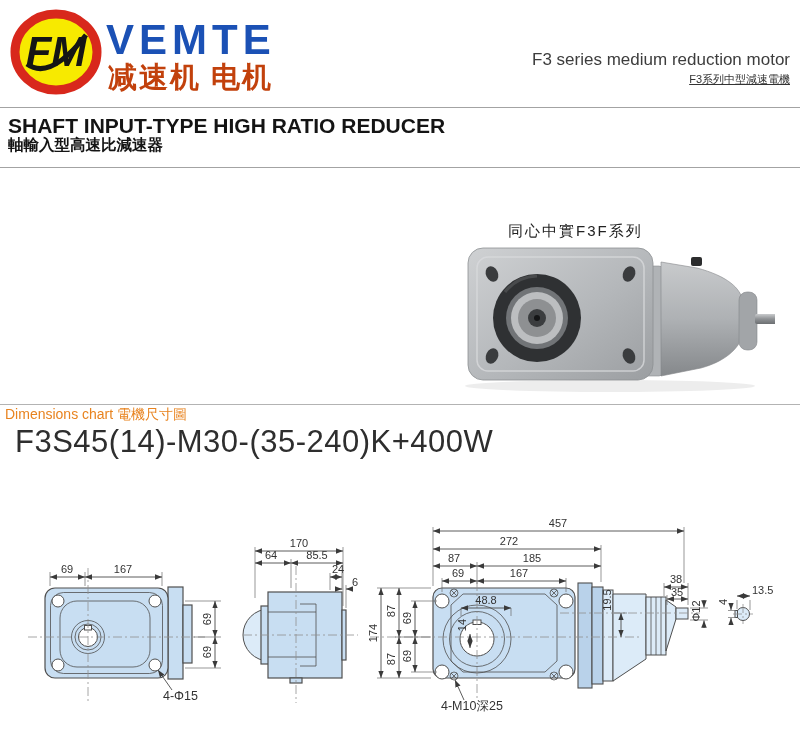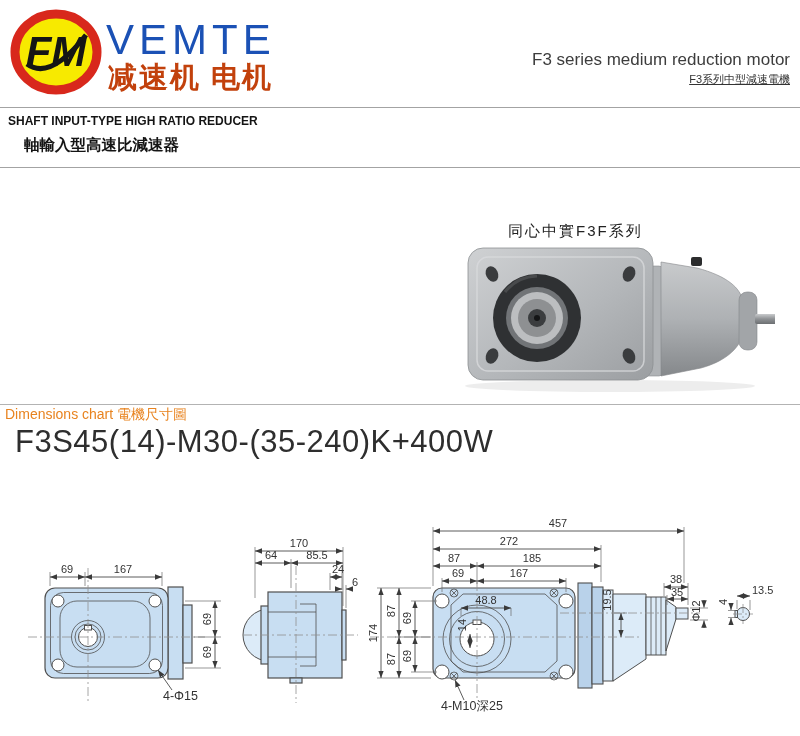--- a/index.html
+++ b/index.html
@@ -1,26 +1,26 @@
 <!DOCTYPE html>
 <html><head>
 <meta charset="utf-8">
 <style>
   html,body{margin:0;padding:0;background:#fff;}
   #page{position:relative;width:800px;height:736px;background:#fff;overflow:hidden;
         font-family:"Liberation Sans",sans-serif;}
   .abs{position:absolute;}
   .hline{position:absolute;left:0;width:800px;height:1px;background:#a3a3a3;}
   
-  #brand-name{left:106px;top:16px;font-size:42px;font-weight:normal;color:#1b51b5;letter-spacing:5px;}
+  #brand-name{left:106px;top:16px;font-size:42px;font-weight:bold;color:#1b51b5;letter-spacing:5px;}
   #brand-sub{left:108px;top:58px;font-size:29px;font-weight:bold;color:#c2410c;letter-spacing:2px;}
   #series-en{right:10px;top:50px;font-size:17px;color:#3d3d3d;text-align:left;}
   #series-zh{right:10px;top:72px;font-size:11px;color:#333;text-align:right;text-decoration:underline;}
-  #sec-en{left:8px;top:114px;font-size:12px;font-weight:bold;color:#141414;}
-  #sec-zh{left:24px;top:135px;font-size:15.5px;font-weight:bold;color:#141414;}
+  #sec-en{left:8px;top:114px;font-size:21px;font-weight:bold;color:#141414;}
+  #sec-zh{left:8px;top:135px;font-size:15.5px;font-weight:bold;color:#141414;}
   #prod-caption{left:508px;top:193px;font-size:15px;color:#222;letter-spacing:2px;margin-top:29px;}
   #dims-label{left:5px;top:406px;font-size:14px;color:#e8831f;}
   #model-number{left:15px;top:424px;font-size:31px;color:#2e2e2e;letter-spacing:0.5px;}
   
   .body{fill:#c8def2;stroke:#4f4f4f;stroke-width:1.2;}
   .body2{fill:#dcebf8;stroke:#4f4f4f;stroke-width:1;}
   .plate{fill:#b9d2ea;stroke:#4f4f4f;stroke-width:1.1;}
   .inner{fill:none;stroke:#4f4f4f;stroke-width:0.8;}
   .hole{fill:#ffffff;stroke:#4f4f4f;stroke-width:1;}
   .dl{stroke:#4a4a4a;stroke-width:0.9;fill:none;}

